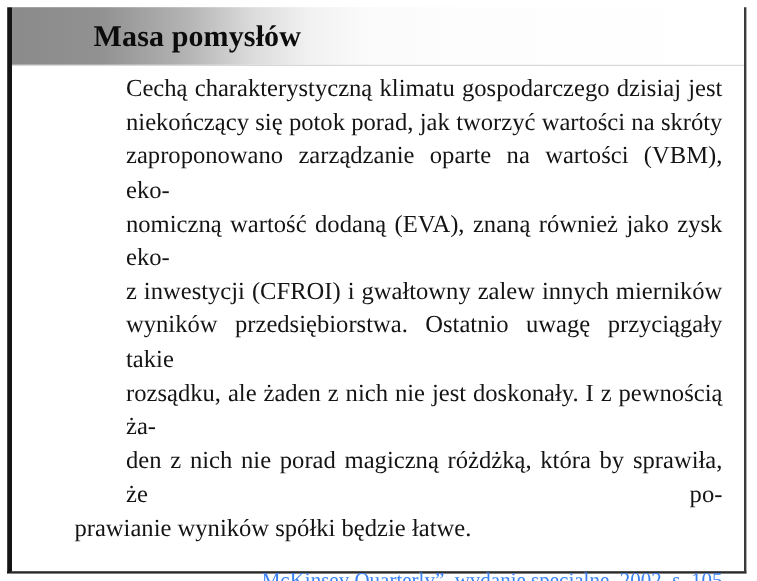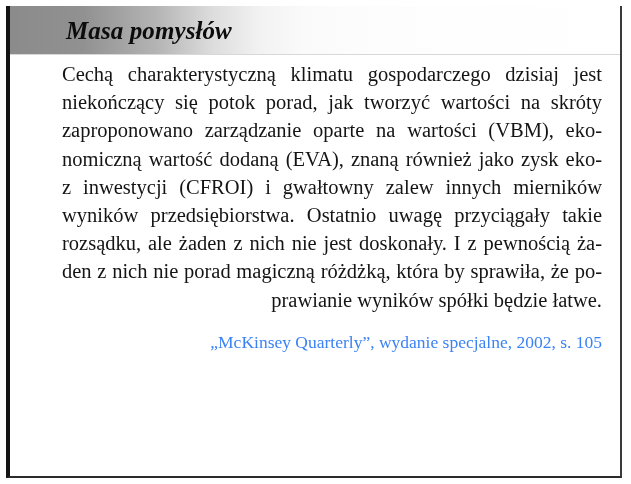--- a/index.html
+++ b/index.html
@@ -43,28 +43,27 @@
         #b4b4b4 24%,
         #dcdcdc 33%,
         #f2f2f2 41%,
         #fafafa 48%,
         #fdfdfd 60%,
         #ffffff 100%);
     border-bottom: 1px solid #d8d8d8;
   }
   .header-title {
     position: absolute;
-    left: 56px;
+    left: 68px;
     top: 11px;
     font-size: 25px;
     font-weight: bold;
     letter-spacing: 0.1px;
     color: #0c0c0c;
     white-space: nowrap;
-    font-style: italic;
   }
 
   
   .content {
     position: absolute;
     left: 52px;
     top: 54px;
     width: 540px;
   }
   .para {
@@ -76,23 +75,24 @@
   }
   .para .line {
     display: block;
     white-space: pre;
   }
   
   .para .line.j {
     text-align: justify;
     text-align-last: justify;
     white-space: normal;
+    margin-left: 43px;
   }
   .para .line.last {
-    text-align: right;
+    text-align: left;
   }
 
   .citation {
     margin: 0;
     padding-top: 17px;
     font-size: 17.5px;
     line-height: 22px;
     text-align: right;
     color: #3b82f6;
     white-space: nowrap;

